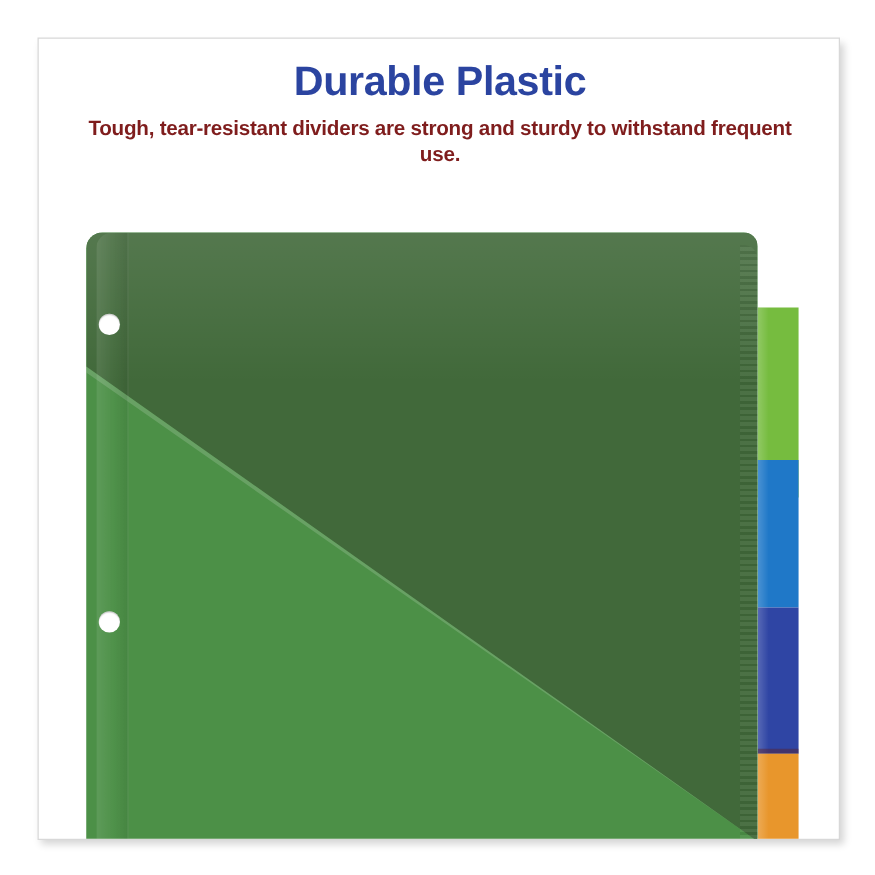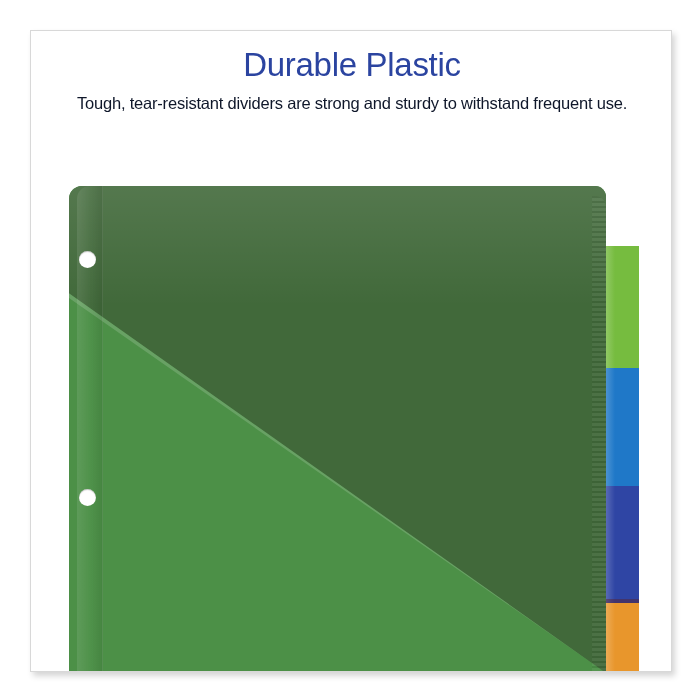--- a/index.html
+++ b/index.html
@@ -38,31 +38,31 @@
     position: absolute;
     left: 0;
     top: 16px;
     width: 642px;
     text-align: center;
     z-index: 6;
   }
 
   .headline {
     font-size: 33px;
-    font-weight: 400;
+    font-weight: 700;
     letter-spacing: -0.3px;
     color: #2b44a0;
     line-height: 1.12;
   }
 
   .subcopy {
     margin-top: 9px;
     font-size: 16.5px;
-    font-weight: 400;
-    color: #0f172a;
+    font-weight: 700;
+    color: #7f1d1d;
     line-height: 1.30;
     padding: 0 24px;
     letter-spacing: -0.2px;
   }
 
   
   .product {
     position: absolute;
     left: 0;
     top: 0;

